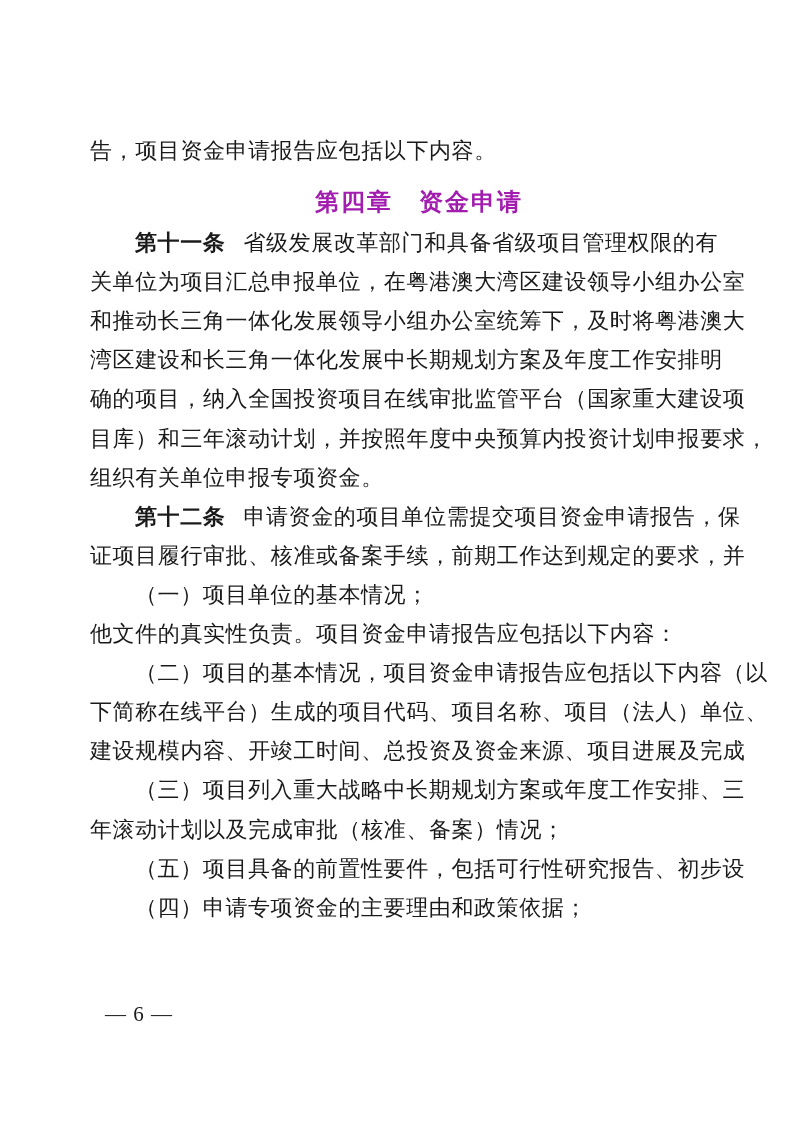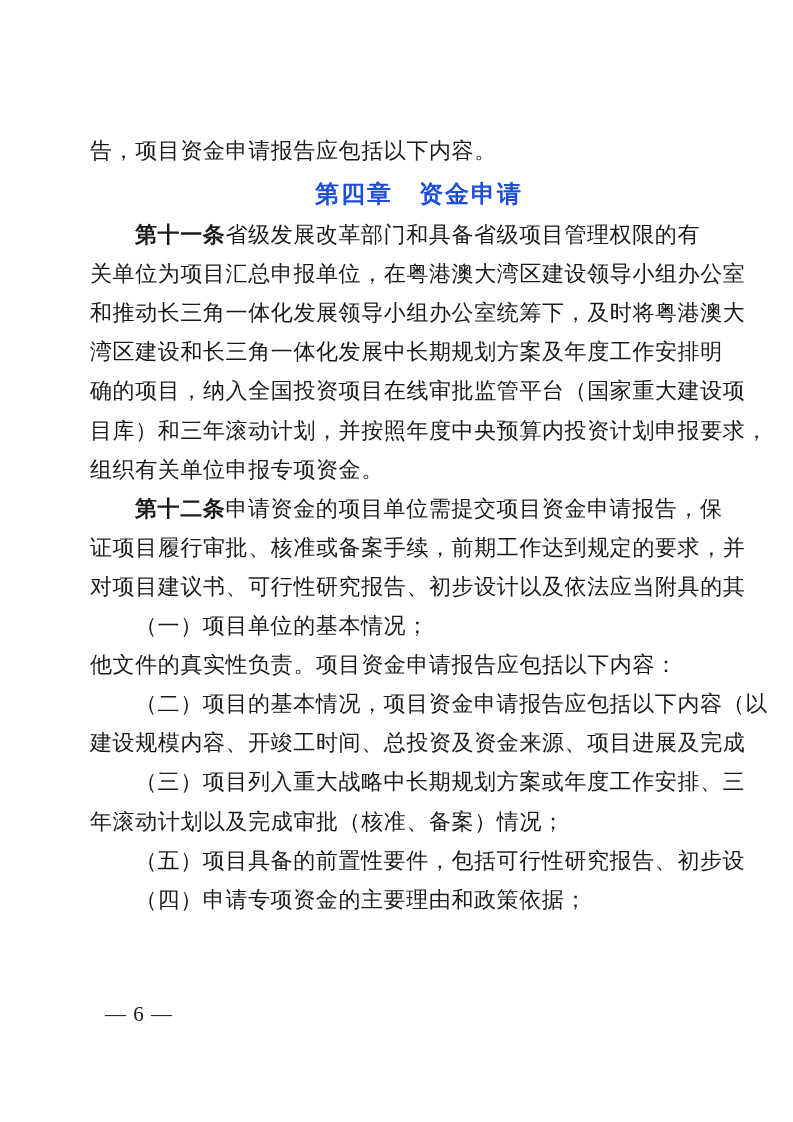--- a/index.html
+++ b/index.html
@@ -24,32 +24,33 @@
   .dline {
     height: 39.1px;
     line-height: 39.1px;
     font-size: 22px;
     letter-spacing: 0.6px;
     white-space: nowrap;
   }
   .dline.indent { padding-left: 45px; }
   .dline .lead {
     font-weight: 700;
+    margin-right: 18px;
     text-align: center;
   }
   .chapter {
     height: 43px;
     line-height: 43px;
-    margin-top: 2px;
+    margin-top: 10px;
     text-align: center;
     font-family: "Liberation Sans", "DejaVu Sans", sans-serif;
     font-weight: 700;
     font-size: 24px;
     letter-spacing: 2px;
-    color: #1d4ed8;
+    color: #a21caf;
   }
   .pagenum {
     position: absolute;
     left: 105px;
     top: 1001px;
     height: 26px;
     line-height: 26px;
     font-size: 21px;
     letter-spacing: 1px;
     color: #1a1a1a;
@@ -64,24 +65,24 @@
       <div class="chapter">第四章　资金申请</div>
       <div class="dline indent"><span class="lead">第十一条</span><span>省级发展改革部门和具备省级项目管理权限的有</span></div>
       <div class="dline"><span>关单位为项目汇总申报单位，在粤港澳大湾区建设领导小组办公室</span></div>
       <div class="dline"><span>和推动长三角一体化发展领导小组办公室统筹下，及时将粤港澳大</span></div>
       <div class="dline"><span>湾区建设和长三角一体化发展中长期规划方案及年度工作安排明</span></div>
       <div class="dline"><span>确的项目，纳入全国投资项目在线审批监管平台（国家重大建设项</span></div>
       <div class="dline"><span>目库）和三年滚动计划，并按照年度中央预算内投资计划申报要求，</span></div>
       <div class="dline"><span>组织有关单位申报专项资金。</span></div>
       <div class="dline indent"><span class="lead">第十二条</span><span>申请资金的项目单位需提交项目资金申请报告，保</span></div>
       <div class="dline"><span>证项目履行审批、核准或备案手续，前期工作达到规定的要求，并</span></div>
-      <div class="dline"><span>对项目建议书、可行性研究报告、初步设计以及依法应当附具的其</span></div>
       <div class="dline indent"><span>（一）项目单位的基本情况；</span></div>
       <div class="dline"><span>他文件的真实性负责。项目资金申请报告应包括以下内容：</span></div>
       <div class="dline indent"><span>（二）项目的基本情况，项目资金申请报告应包括以下内容（以</span></div>
+      <div class="dline"><span>下简称在线平台）生成的项目代码、项目名称、项目（法人）单位、</span></div>
       <div class="dline"><span>建设规模内容、开竣工时间、总投资及资金来源、项目进展及完成</span></div>
       <div class="dline indent"><span>（三）项目列入重大战略中长期规划方案或年度工作安排、三</span></div>
       <div class="dline"><span>年滚动计划以及完成审批（核准、备案）情况；</span></div>
       <div class="dline indent"><span>（五）项目具备的前置性要件，包括可行性研究报告、初步设</span></div>
       <div class="dline indent"><span>（四）申请专项资金的主要理由和政策依据；</span></div>
     </div>
   <div class="pagenum">— 6 —</div>
 </div>
 
 </body></html>

